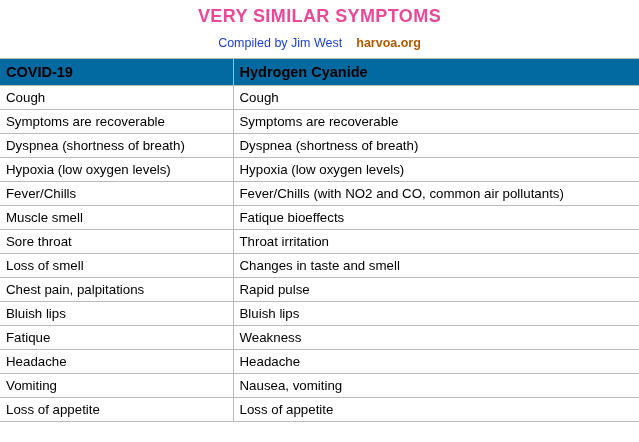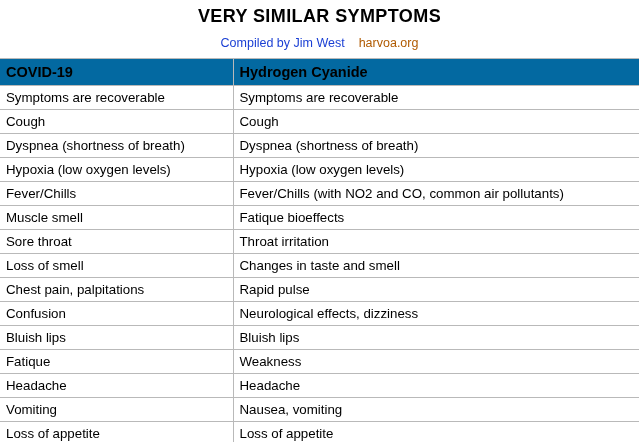--- a/index.html
+++ b/index.html
@@ -19,32 +19,32 @@
     width: 639px;
     height: 442px;
     box-sizing: border-box;
   }
   .title {
     text-align: center;
     font-size: 18px;
     font-weight: bold;
     letter-spacing: 0.4px;
     padding-top: 6px;
-    color: #000000;
+    color: #ec4899;
   }
   .subtitle {
     text-align: center;
     font-size: 12.5px;
     color: #1a3fd4;
     padding-top: 9px;
     padding-bottom: 8px;
   }
   .subtitle .site {
     color: #b05a00;
-    font-weight: normal;
+    font-weight: bold;
     margin-left: 14px;
   }
   table.symptoms {
     border-collapse: collapse;
     width: 639px;
     table-layout: fixed;
   }
   table.symptoms col.c1 { width: 233px; }
   table.symptoms col.c2 { width: 406px; }
   table.symptoms th, table.symptoms td {
@@ -91,26 +91,26 @@
       <col class="c2">
     </colgroup>
     <thead>
       <tr>
         <th>COVID-19</th>
         <th>Hydrogen Cyanide</th>
       </tr>
     </thead>
     <tbody id="table-body">
         <tr>
+          <td>Cough</td>
+          <td>Cough</td>
+        </tr>
+        <tr>
           <td>Symptoms are recoverable</td>
           <td>Symptoms are recoverable</td>
-        </tr>
-        <tr>
-          <td>Cough</td>
-          <td>Cough</td>
         </tr>
         <tr>
           <td>Dyspnea (shortness of breath)</td>
           <td>Dyspnea (shortness of breath)</td>
         </tr>
         <tr>
           <td>Hypoxia (low oxygen levels)</td>
           <td>Hypoxia (low oxygen levels)</td>
         </tr>
         <tr>
@@ -127,24 +127,20 @@
         </tr>
         <tr>
           <td>Loss of smell</td>
           <td>Changes in taste and smell</td>
         </tr>
         <tr>
           <td>Chest pain, palpitations</td>
           <td>Rapid pulse</td>
         </tr>
         <tr>
-          <td>Confusion</td>
-          <td>Neurological effects, dizziness</td>
-        </tr>
-        <tr>
           <td>Bluish lips</td>
           <td>Bluish lips</td>
         </tr>
         <tr>
           <td>Fatique</td>
           <td>Weakness</td>
         </tr>
         <tr>
           <td>Headache</td>
           <td>Headache</td>

